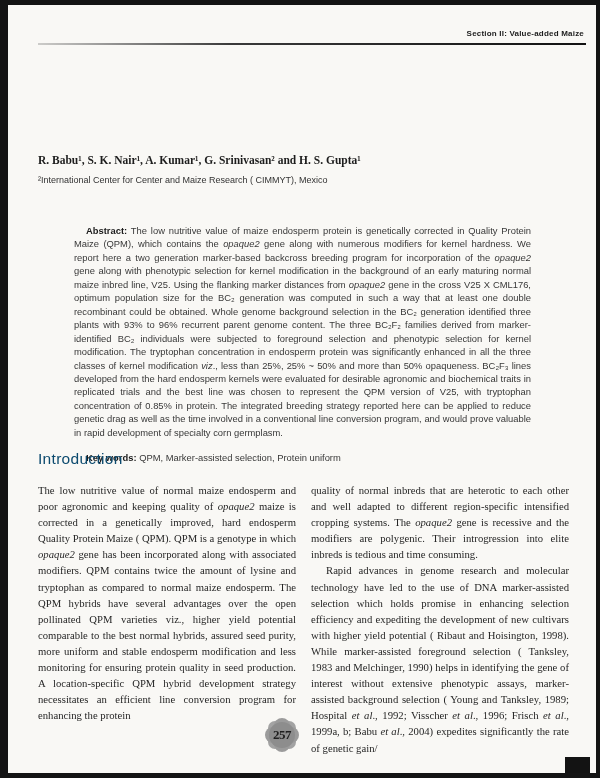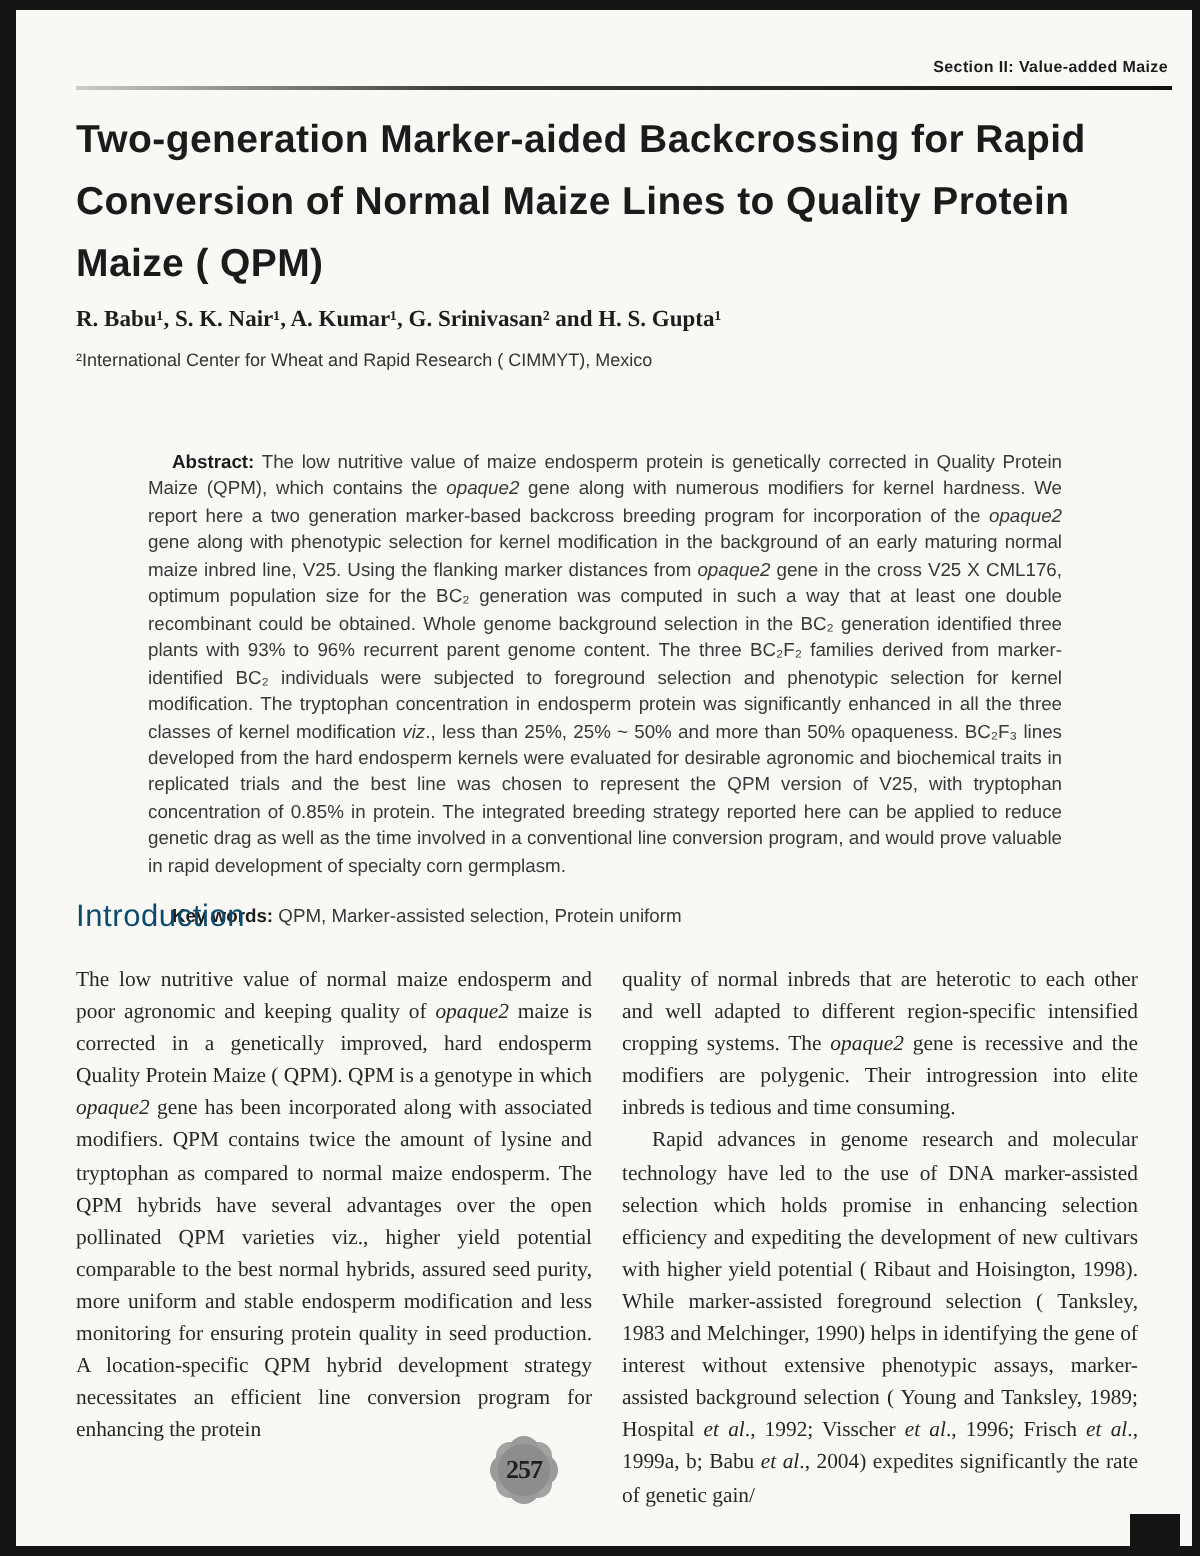--- a/index.html
+++ b/index.html
@@ -46,21 +46,21 @@
   .columns{
     position:absolute;left:30px;top:477px;width:531px;
     display:flex;gap:15px;
   }
   .col{width:258px;flex:0 0 258px;}
   .body-p{
     margin:0;text-align:justify;
     font:400 10.7px/16.1px "Liberation Serif", serif;color:#262626;
   }
   .body-p.indent{text-indent:15px;}
-  .stamp{position:absolute;left:236px;top:712px;width:36px;height:36px;text-align:right;}
+  .stamp{position:absolute;left:256px;top:712px;width:36px;height:36px;text-align:right;}
   .stamp::before{
     content:'';position:absolute;inset:5px;border-radius:50%;background:#8d8d8d;
     box-shadow:
       0 -9px 0 -5px #9b9b9b, 0 9px 0 -5px #9b9b9b,
       -9px 0 0 -5px #9b9b9b, 9px 0 0 -5px #9b9b9b,
       -7px -7px 0 -6px #a3a3a3, 7px -7px 0 -6px #a3a3a3,
       -7px 7px 0 -6px #a3a3a3, 7px 7px 0 -6px #a3a3a3;
   }
   .stamp-num{
     position:absolute;inset:0;display:flex;align-items:center;justify-content:center;
@@ -74,30 +74,25 @@
 <body>
 
 <div class="frame">
   <div class="page">
 
     <div class="running-header">
       <span>Section II: Value-added Maize</span>
     </div>
     <div class="header-rule"></div>
 
-    <h1 class="title">
-        <div>Two-generation Marker-aided Backcrossing for Rapid</div>
-        <div>Conversion of Normal Maize Lines to Quality Protein</div>
-        <div>Maize ( QPM)</div>
-      </h1>
 
     <div class="authors">R. Babu¹, S. K. Nair¹, A. Kumar¹, G. Srinivasan² and H. S. Gupta¹</div>
 
     <div class="affiliations">
-        <div>²International Center for Wheat and Rapid Research ( CIMMYT), Mexico</div>
+        <div>²International Center for Center and Maize Research ( CIMMYT), Mexico</div>
       </div>
 
     <div class="abstract">
       <p><b class="lead">Abstract:</b> <span>The low nutritive value of maize endosperm protein is genetically corrected in Quality Protein Maize (QPM), which contains the <i>opaque2</i> gene along with numerous modifiers for kernel hardness. We report here a two generation marker-based backcross breeding program for incorporation of the <i>opaque2</i> gene along with phenotypic selection for kernel modification in the background of an early maturing normal maize inbred line, V25. Using the flanking marker distances from <i>opaque2</i> gene in the cross V25 X CML176, optimum population size for the BC₂ generation was computed in such a way that at least one double recombinant could be obtained. Whole genome background selection in the BC₂ generation identified three plants with 93% to 96% recurrent parent genome content. The three BC₂F₂ families derived from marker-identified BC₂ individuals were subjected to foreground selection and phenotypic selection for kernel modification. The tryptophan concentration in endosperm protein was significantly enhanced in all the three classes of kernel modification <i>viz</i>., less than 25%, 25% ~ 50% and more than 50% opaqueness. BC₂F₃ lines developed from the hard endosperm kernels were evaluated for desirable agronomic and biochemical traits in replicated trials and the best line was chosen to represent the QPM version of V25, with tryptophan concentration of 0.85% in protein. The integrated breeding strategy reported here can be applied to reduce genetic drag as well as the time involved in a conventional line conversion program, and would prove valuable in rapid development of specialty corn germplasm.</span></p>
       <p><b class="lead">Key words:</b> <span>QPM, Marker-assisted selection, Protein uniform</span></p>
     </div>
 
     <h2 class="intro-heading">Introduction</h2>
 
     <div class="columns">

